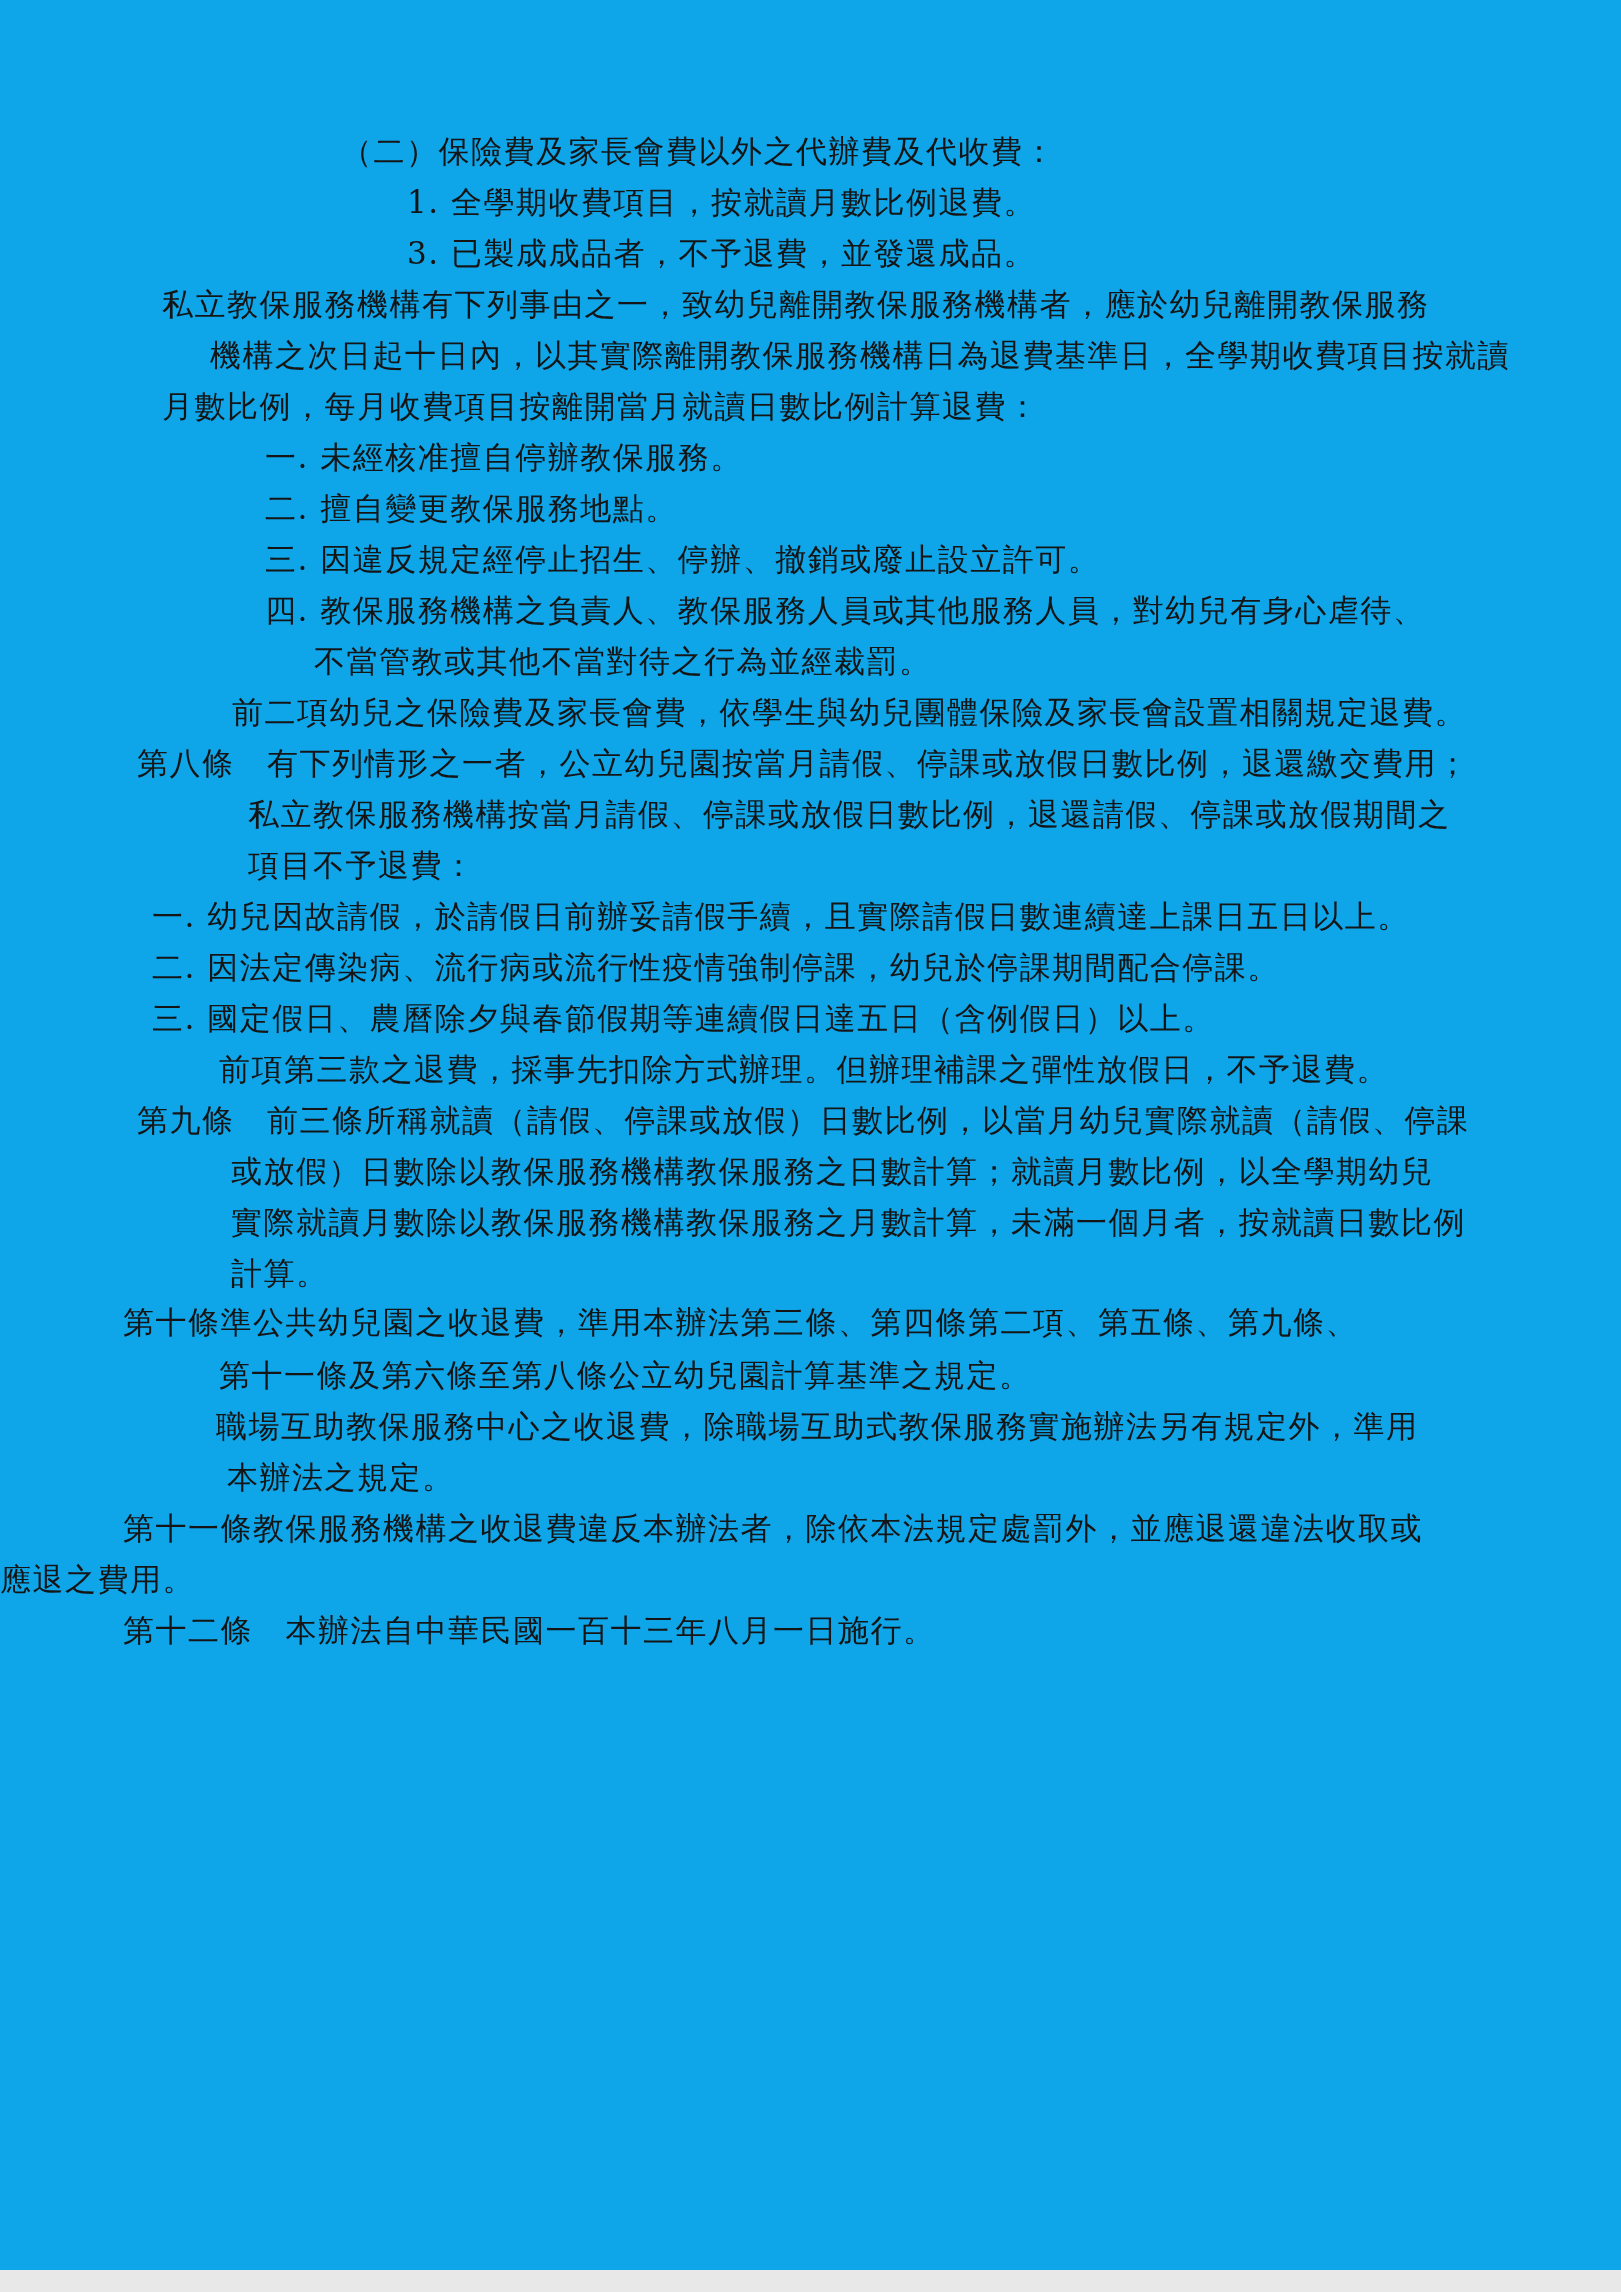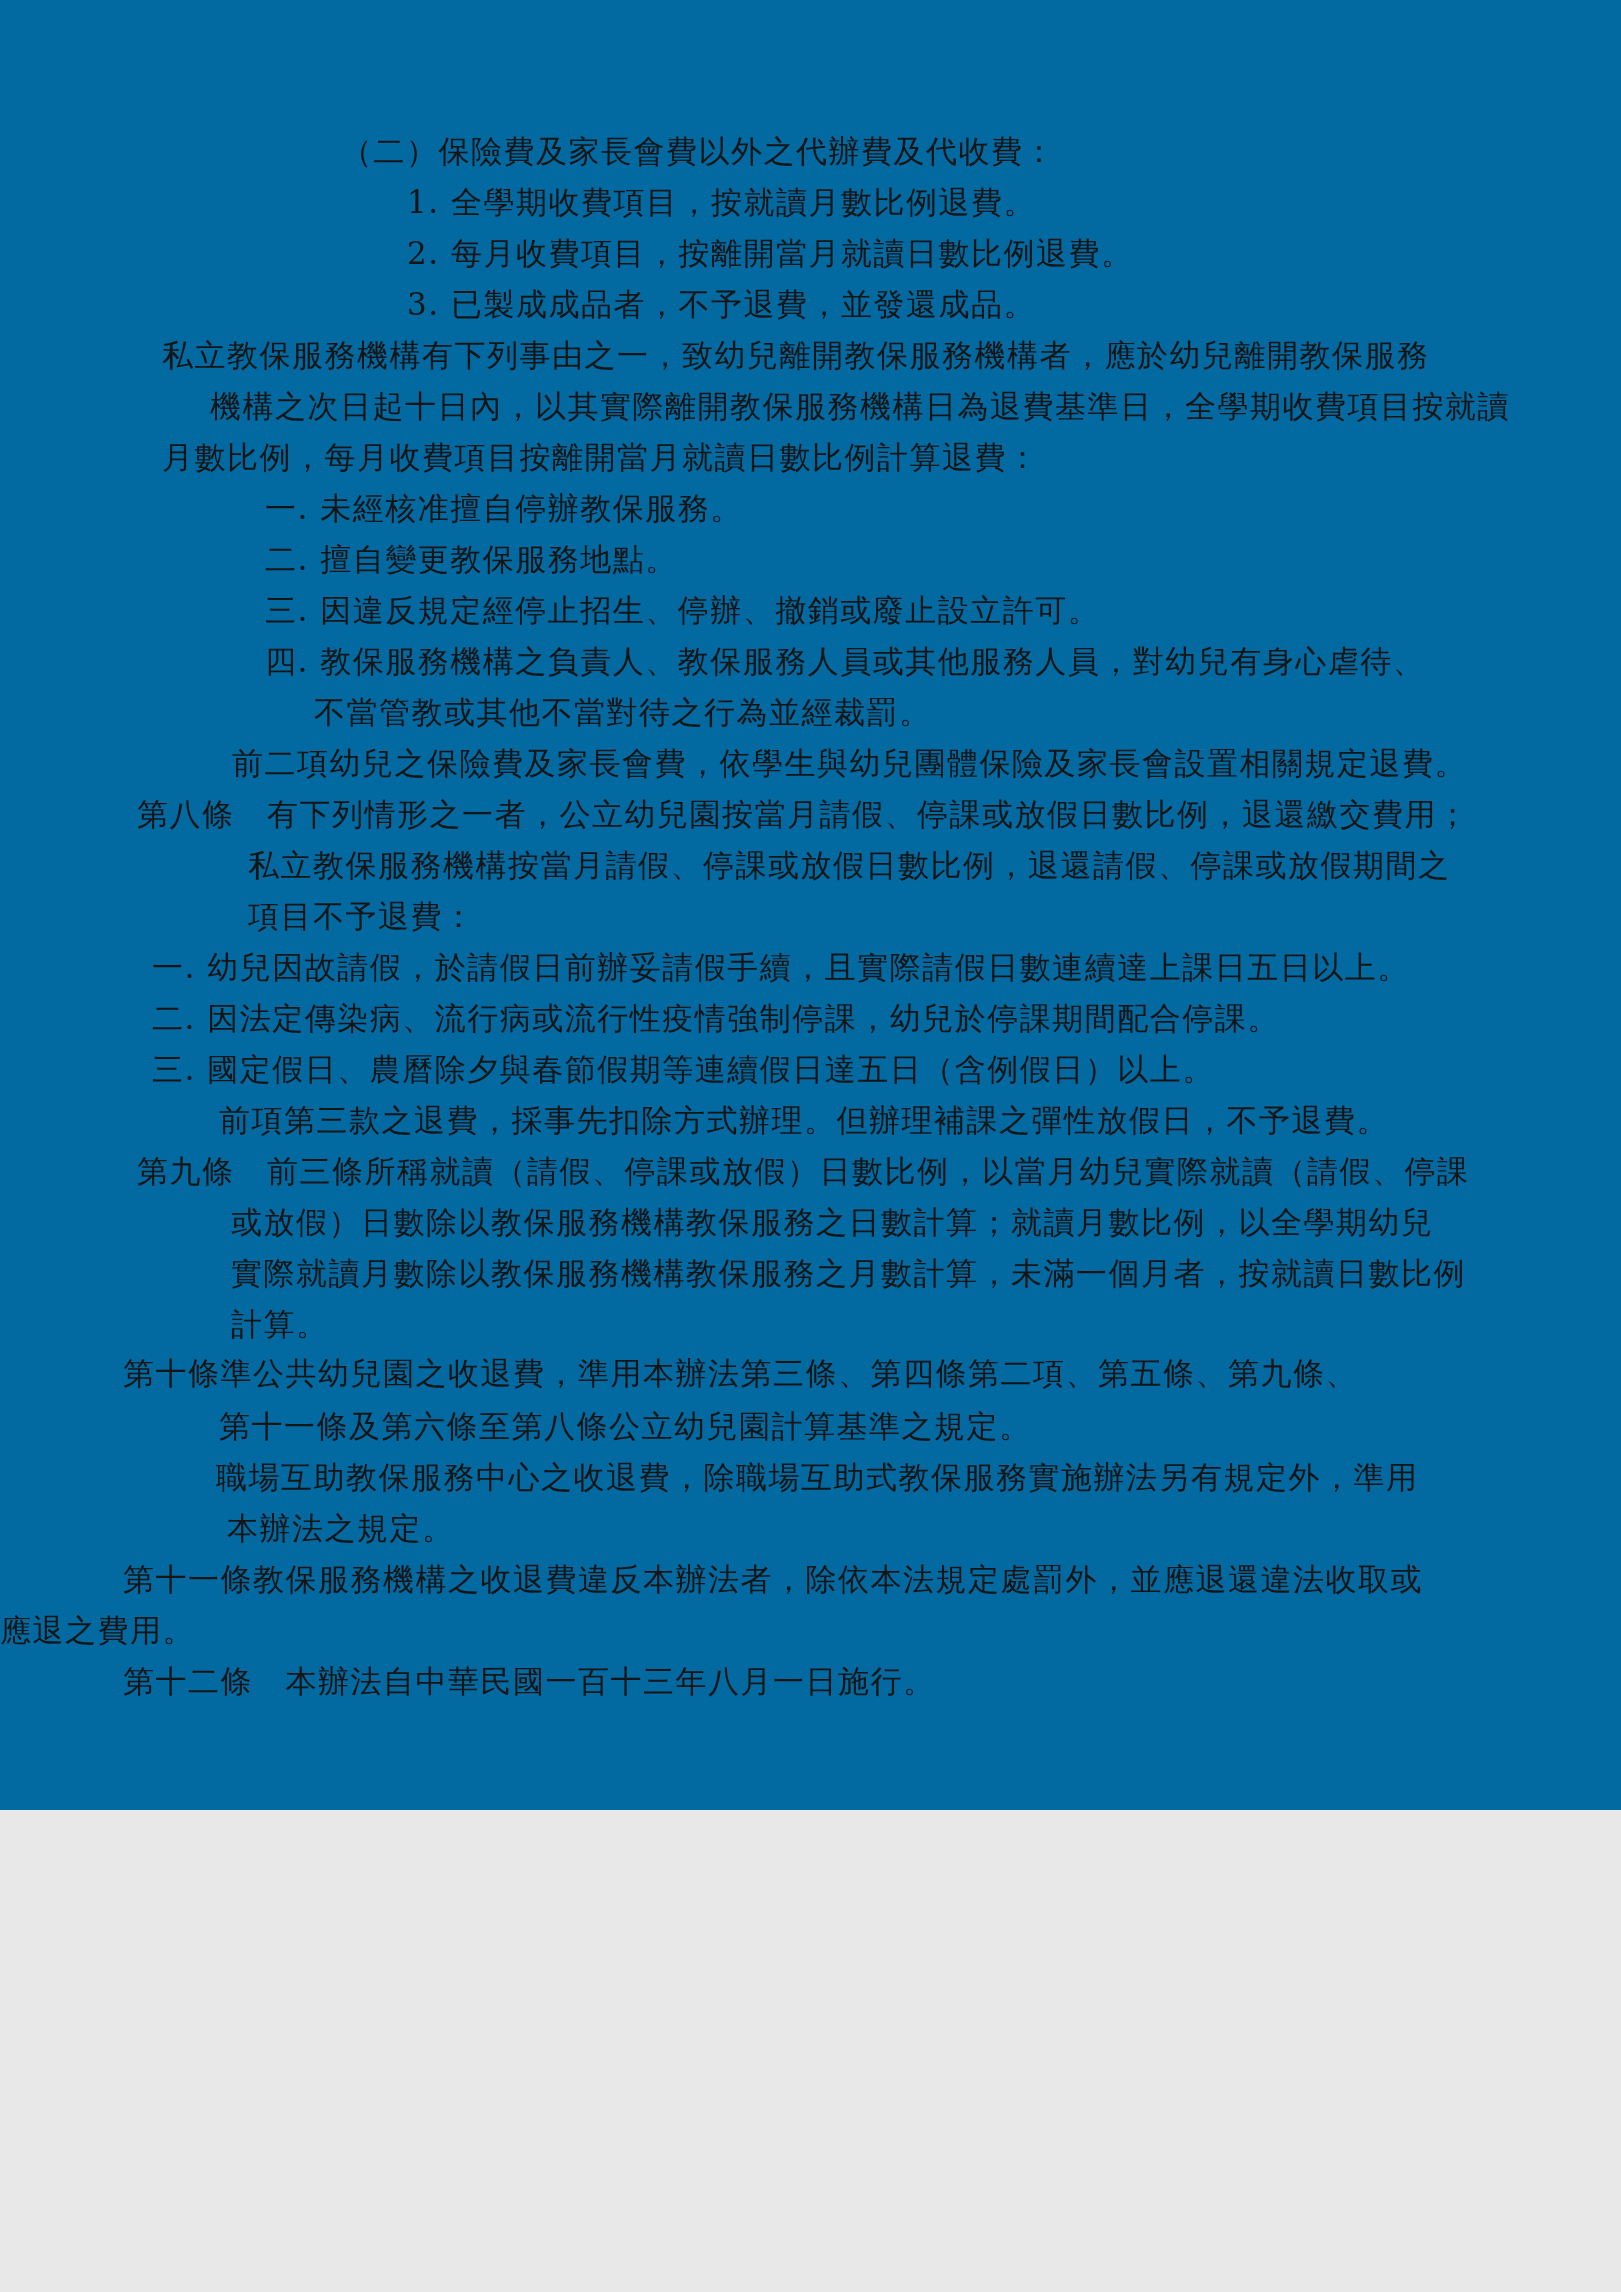--- a/index.html
+++ b/index.html
@@ -3,23 +3,23 @@
 <meta charset="utf-8">
 <style>
   html, body {
     margin: 0;
     padding: 0;
     background: #e8e8e8;
   }
   .page {
     position: relative;
     width: 1621px;
-    height: 1810px;
+    height: 2270px;
     margin: 0 auto;
-    background: #0369a1;
+    background: #0ea5e9;
     overflow: hidden;
     font-family: "DejaVu Serif", "Liberation Serif", serif;
   }
   .doc {
     position: absolute;
     top: 126px;
     left: 0;
     right: 0;
   }
   .line {
@@ -32,21 +32,20 @@
     font-weight: 400;
   }
 </style>
 </head>
 <body>
 
 <div class="page">
   <div class="doc" id="doc">
       <div class="line" style="padding-left: 341px;">（二）保險費及家長會費以外之代辦費及代收費：</div>
       <div class="line" style="padding-left: 407px;">1. 全學期收費項目，按就讀月數比例退費。</div>
-      <div class="line" style="padding-left: 407px;">2. 每月收費項目，按離開當月就讀日數比例退費。</div>
       <div class="line" style="padding-left: 407px;">3. 已製成成品者，不予退費，並發還成品。</div>
       <div class="line" style="padding-left: 162px;">私立教保服務機構有下列事由之一，致幼兒離開教保服務機構者，應於幼兒離開教保服務</div>
       <div class="line" style="padding-left: 162px; margin-left: 48px;">機構之次日起十日內，以其實際離開教保服務機構日為退費基準日，全學期收費項目按就讀</div>
       <div class="line" style="padding-left: 162px;">月數比例，每月收費項目按離開當月就讀日數比例計算退費：</div>
       <div class="line" style="padding-left: 265px;">一. 未經核准擅自停辦教保服務。</div>
       <div class="line" style="padding-left: 265px;">二. 擅自變更教保服務地點。</div>
       <div class="line" style="padding-left: 265px;">三. 因違反規定經停止招生、停辦、撤銷或廢止設立許可。</div>
       <div class="line" style="padding-left: 265px;">四. 教保服務機構之負責人、教保服務人員或其他服務人員，對幼兒有身心虐待、</div>
       <div class="line" style="padding-left: 314px;">不當管教或其他不當對待之行為並經裁罰。</div>
       <div class="line" style="padding-left: 232px;">前二項幼兒之保險費及家長會費，依學生與幼兒團體保險及家長會設置相關規定退費。</div>

